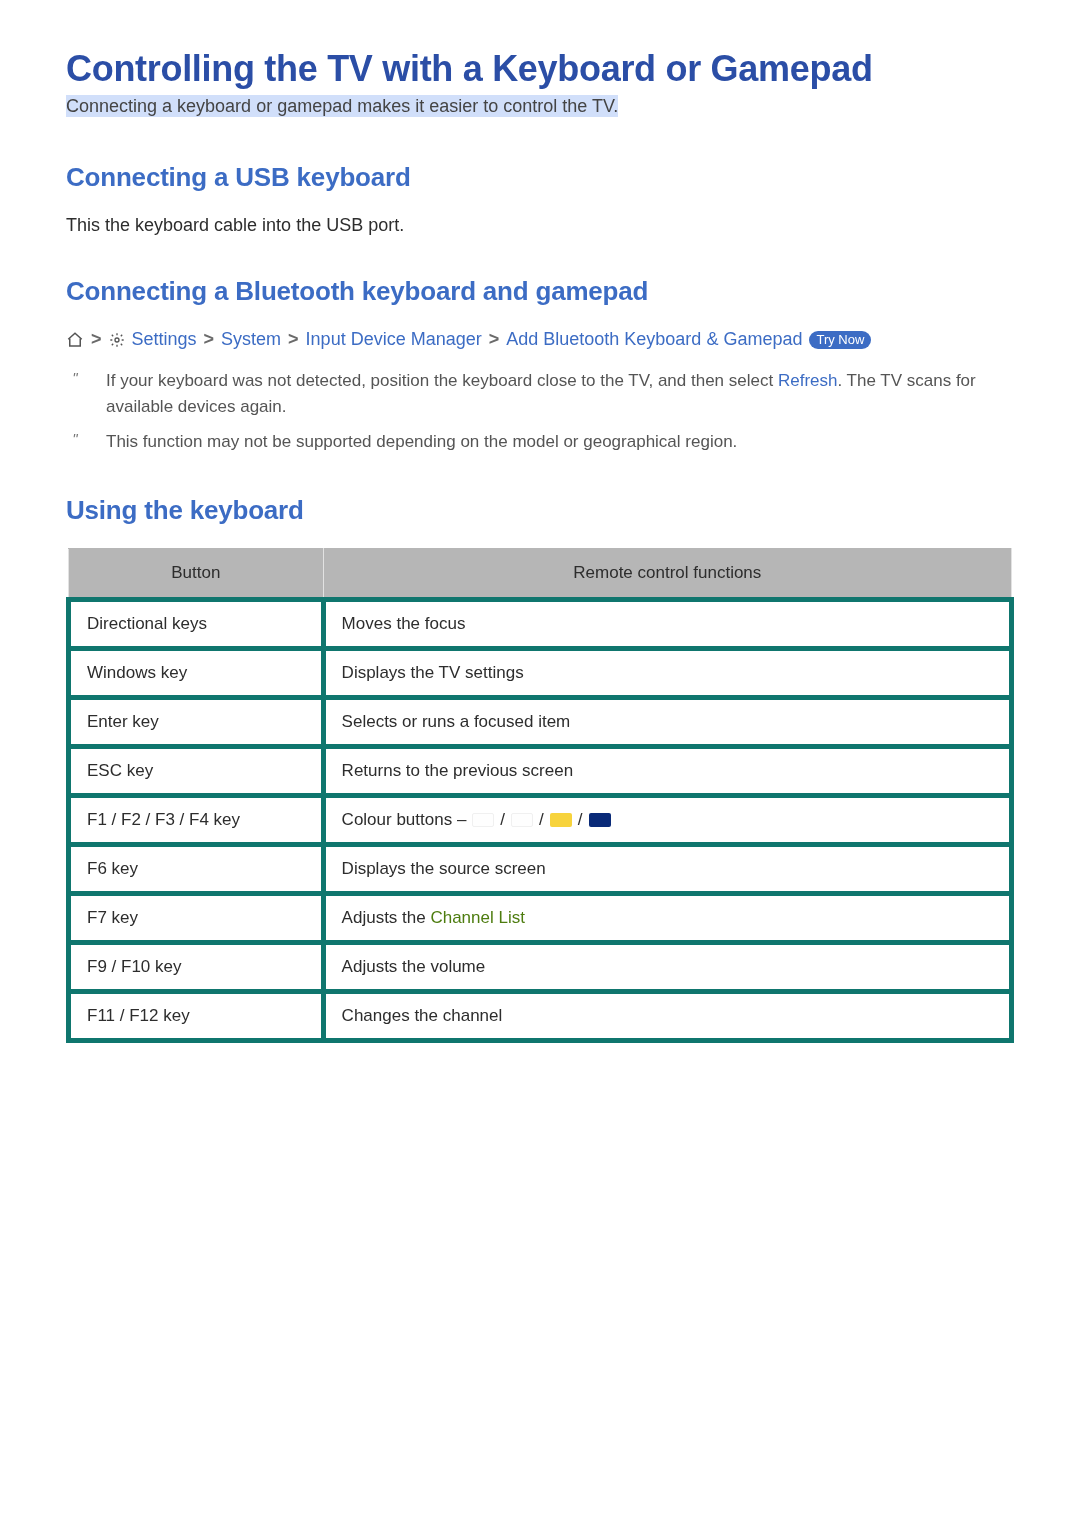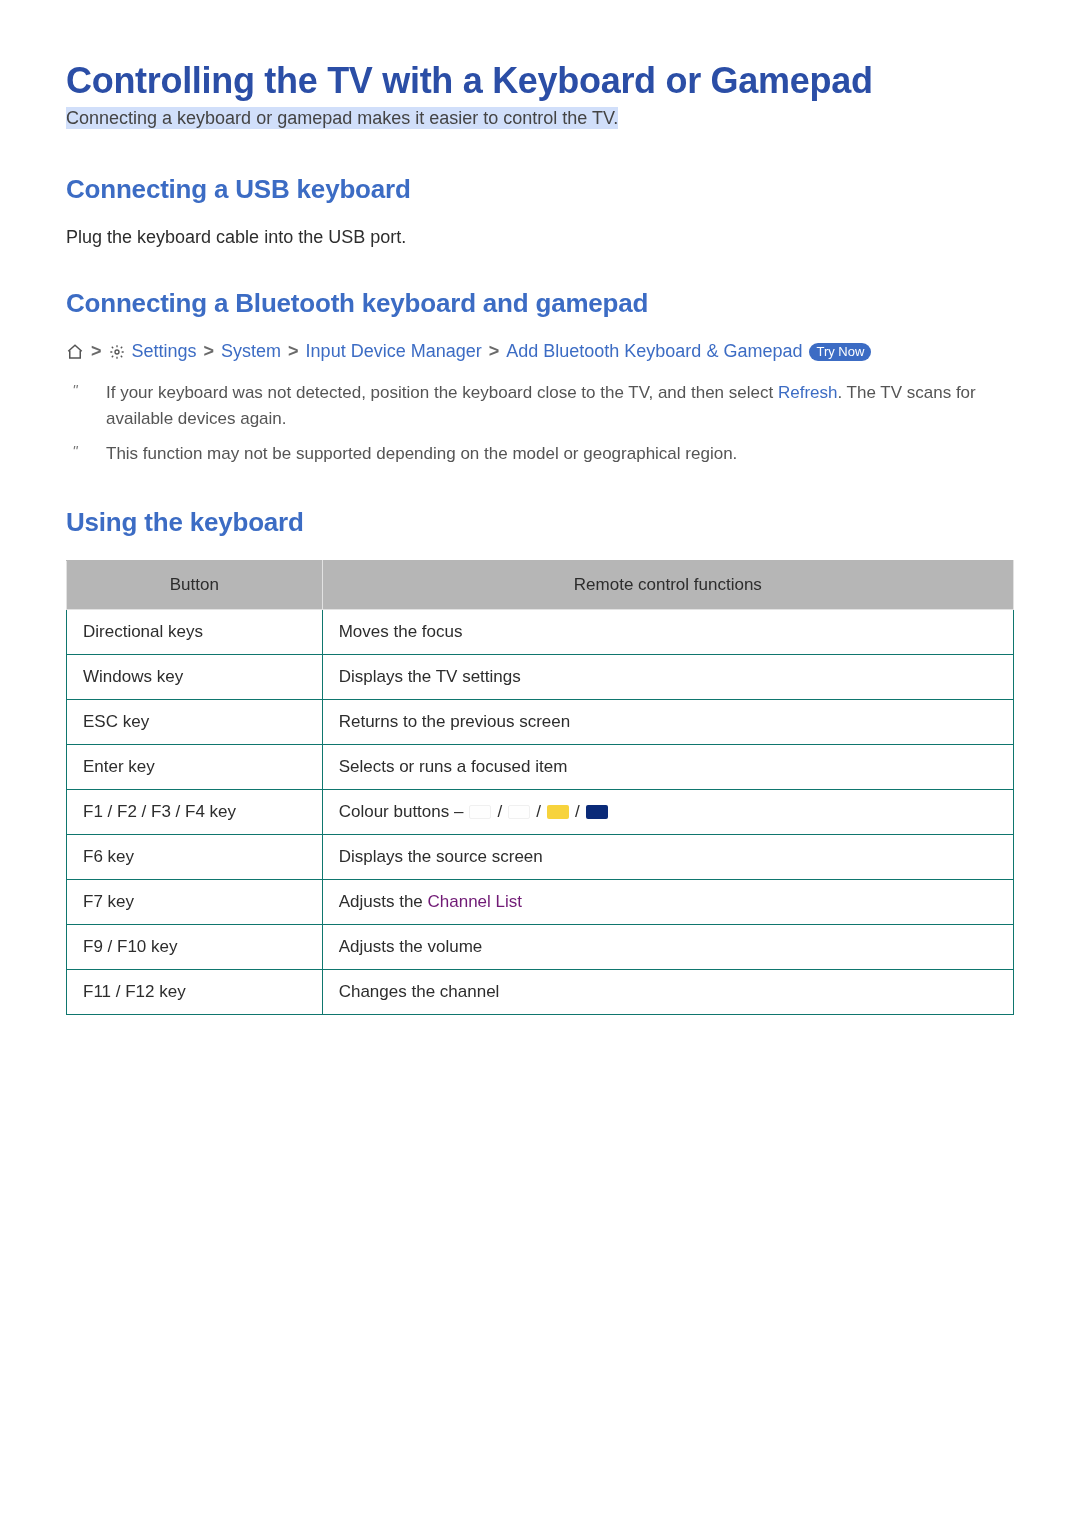--- a/index.html
+++ b/index.html
@@ -6,21 +6,21 @@
   html, body {
     margin: 0;
     padding: 0;
     background: #ffffff;
     font-family: "Segoe UI", Arial, sans-serif;
     color: #2d2d2d;
   }
   .page {
     width: 1080px;
     min-height: 1527px;
-    padding: 60px 66px 0 66px;
+    padding: 48px 66px 0 66px;
     position: relative;
   }
   h1.title {
     margin: 0 0 4px 0;
     font-size: 36px;
     font-weight: 600;
     color: #2b4ea6;
     letter-spacing: -0.3px;
   }
   .subtitle {
@@ -100,49 +100,49 @@
     background: #b6b6b6;
     font-weight: 400;
     color: #2d2d2d;
     padding: 14px 16px;
     border: 1px solid #e2e2e2;
     border-top: 1px solid #b6b6b6;
   }
   table.kb th:first-child { width: 27%; }
   table.kb td {
     padding: 12px 16px;
-    border: 1px solid #0f766e;
+    border: 5px solid #0f766e;
     vertical-align: middle;
   }
   .colour-cell { display: flex; align-items: center; gap: 6px; flex-wrap: wrap; }
   .cbox {
     display: inline-block;
     width: 22px;
     height: 14px;
     border-radius: 2px;
     vertical-align: middle;
   }
   .cbox.red    { background: #fefefe; border:1px solid #f0f0f0; } 
   .cbox.green  { background: #fefefe; border:1px solid #f0f0f0; }
   .cbox.yellow { background: #f7d33c; }
   .cbox.blue   { background: #0a2a78; }
-  .link-inline { color: #701a75; }
+  .link-inline { color: #4d7c0f; }
 </style>
 </head>
 <body>
 
 <div class="page">
 
   <h1 class="title">Controlling the TV with a Keyboard or Gamepad</h1>
   <div class="subtitle-wrap">
     <span class="subtitle">Connecting a keyboard or gamepad makes it easier to control the TV.</span>
   </div>
 
   <h2 class="section">Connecting a USB keyboard</h2>
-  <p class="body">Plug the keyboard cable into the USB port.</p>
+  <p class="body">This the keyboard cable into the USB port.</p>
 
   <h2 class="section">Connecting a Bluetooth keyboard and gamepad</h2>
 
   <div class="navpath">
     <span class="icon-home">
       <svg width="18" height="18" viewBox="0 0 24 24" fill="none" stroke="#555" stroke-width="2">
         <path d="M3 11l9-8 9 8"></path>
           <path d="M5 10v10h14V10"></path>
       </svg>
     </span>
@@ -188,26 +188,26 @@
     <tbody>
       <tr>
         <td>Directional keys</td>
         <td>Moves the focus</td>
       </tr>
       <tr>
         <td>Windows key</td>
         <td>Displays the TV settings</td>
       </tr>
       <tr>
+        <td>Enter key</td>
+        <td>Selects or runs a focused item</td>
+      </tr>
+      <tr>
         <td>ESC key</td>
         <td>Returns to the previous screen</td>
-      </tr>
-      <tr>
-        <td>Enter key</td>
-        <td>Selects or runs a focused item</td>
       </tr>
       <tr>
         <td>F1 / F2 / F3 / F4 key</td>
         <td>
           <div class="colour-cell">
             <span>Colour buttons ‒ </span>
             <span class="cbox red"></span>
             <span>/</span>
             <span class="cbox green"></span>
             <span>/</span>

